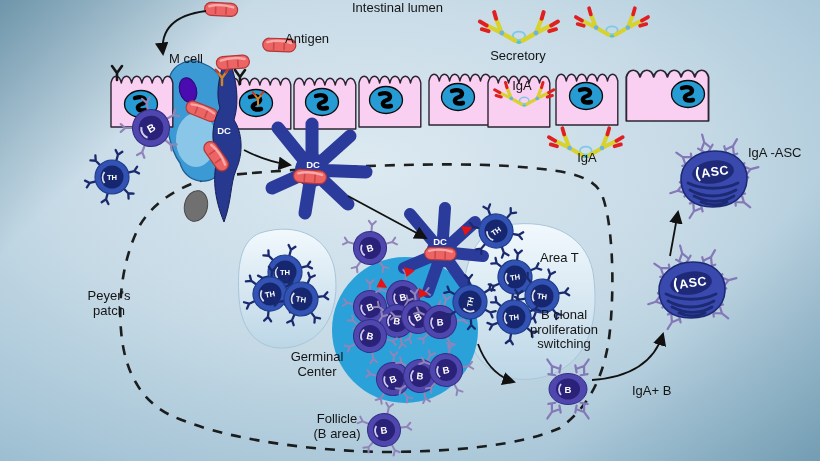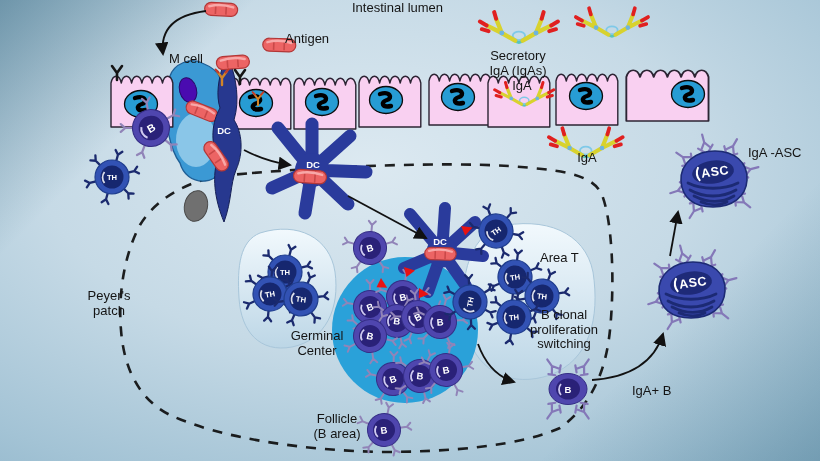--- a/index.html
+++ b/index.html
@@ -318,37 +318,36 @@
     <path d="M 592 380 C 634 377 655 360 663 334" marker-end="url(#ah)"></path>
     <path d="M 670 256 L 678 212" marker-end="url(#ah)"></path>
   </g>
 </svg>
 
   <div class="lbl" style="left:352px;top:1px;">Intestinal lumen</div>
   <div class="lbl" style="left:256px;top:32px;margin-left:29px;">Antigen</div>
   <div class="lbl" style="left:169px;top:52px;">M cell</div>
   <div class="lbl center" style="left:462px;top:49px;width:112px;">
     <div>Secretory</div>
-    <div>IgA (IgAs)</div>
   </div>
   <div class="lbl center" style="left:494px;top:79px;width:56px;">IgA</div>
   <div class="lbl center" style="left:562px;top:151px;width:50px;">IgA</div>
   <div class="lbl" style="left:748px;top:146px;">IgA -ASC</div>
   <div class="lbl" style="left:540px;top:231px;margin-top:20px;">Area T</div>
   <div class="lbl center" style="left:511px;top:308px;width:106px;">
     <div>B clonal</div>
     <div>proliferation</div>
     <div>switching</div>
   </div>
   <div class="lbl" style="left:632px;top:384px;">IgA+ B</div>
   <div class="lbl center" style="left:54px;top:289px;width:110px;text-align:center;">
     <div>Peyer's</div>
     <div>patch</div>
   </div>
-  <div class="lbl center" style="left:272px;top:329px;width:90px;">
+  <div class="lbl center" style="left:272px;top:350px;width:90px;">
     <div>Germinal</div>
     <div>Center</div>
   </div>
   <div class="lbl center" style="left:288px;top:412px;width:98px;">
     <div>Follicle</div>
     <div>(B area)</div>
   </div>
 </div>
 
 </body></html>

